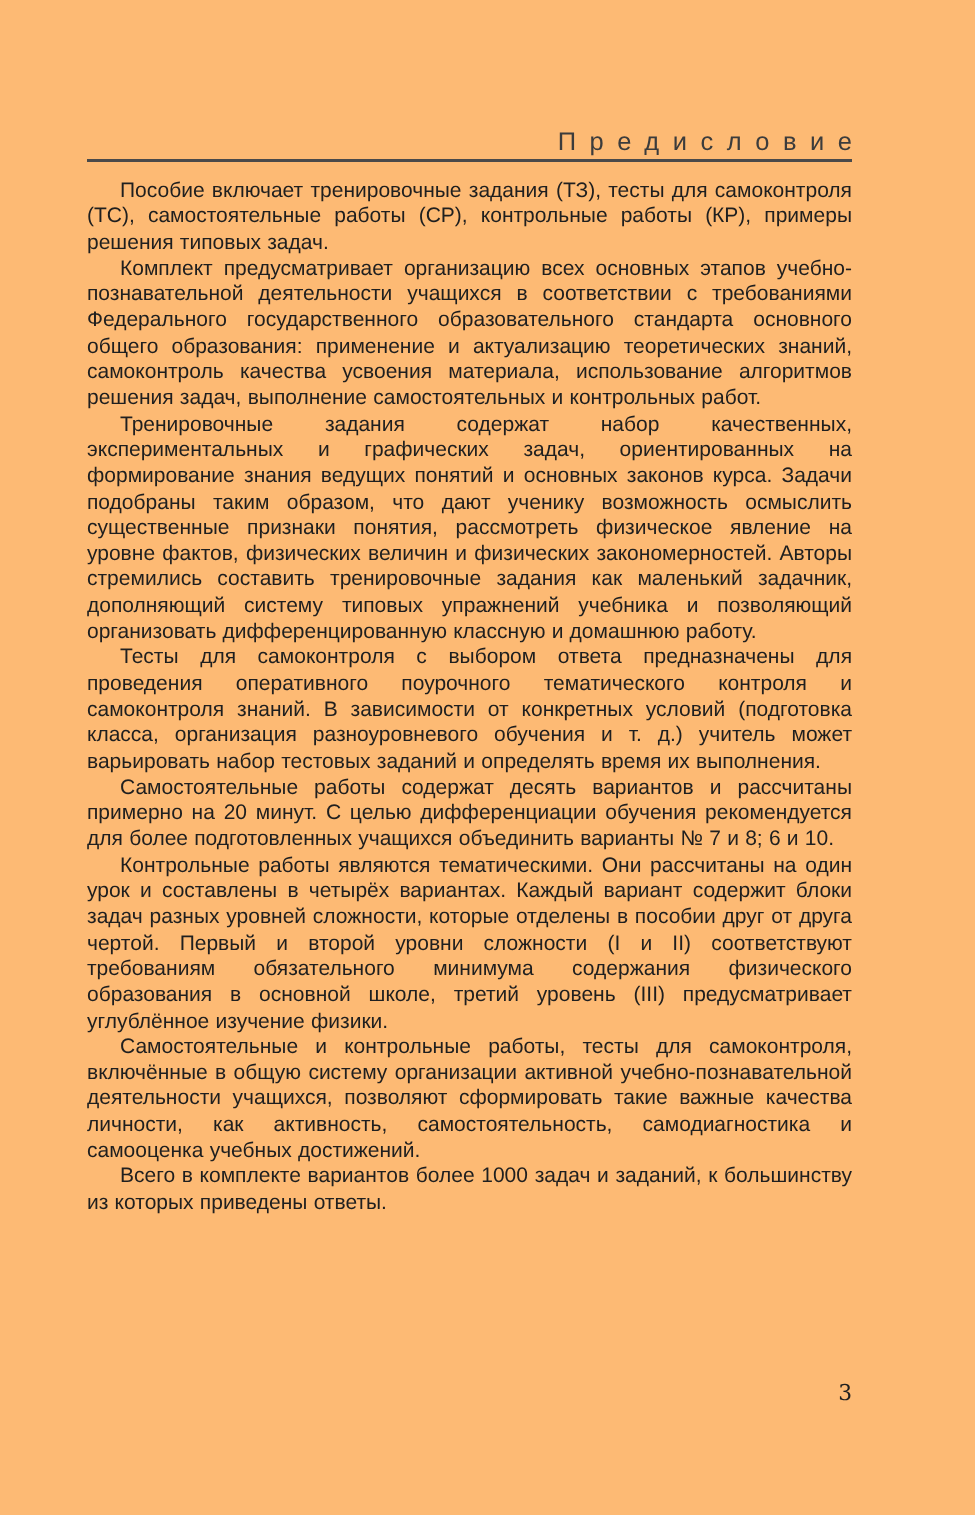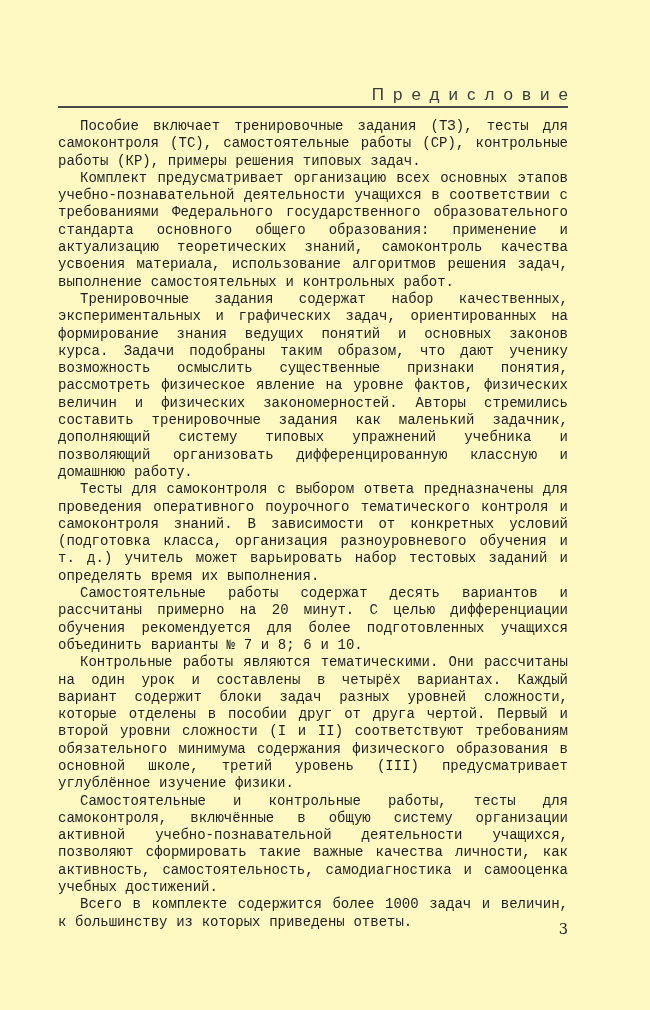--- a/index.html
+++ b/index.html
@@ -4,21 +4,21 @@
 <style>
   html, body {
     margin: 0;
     padding: 0;
     background: #ffffff;
   }
   .page {
     position: relative;
     width: 650px;
     height: 1010px;
-    background: #fef9c3;
+    background: #fdba74;
     overflow: hidden;
   }
   .running-head {
     position: absolute;
     left: 58px;
     right: 82px;
     top: 85px;
   }
   .running-head .title {
     font-family: "Liberation Sans", sans-serif;
@@ -38,21 +38,21 @@
     height: 0;
   }
   main.preface {
     position: absolute;
     left: 58px;
     right: 82px;
     top: 118px;
   }
   main.preface p {
     margin: 0;
-    font-family: Liberation Mono, monospace;
+    font-family: Liberation Sans, sans-serif;
     font-size: 14px;
     line-height: 17.3px;
     color: #1f1f1f;
     text-align: justify;
     text-indent: 22px;
     hyphens: auto;
     -webkit-hyphens: auto;
     word-spacing: 0.02em;
   }
   .page-number {
@@ -75,18 +75,18 @@
   </div>
 
   <main class="preface">
     <p>Пособие включает тренировочные задания (ТЗ), тесты для самоконтроля (ТС), самостоятельные работы (СР), контрольные работы (КР), примеры решения типовых задач.</p>
     <p>Комплект предусматривает организацию всех основных этапов учебно-познавательной деятельности учащихся в соответствии с требованиями Федерального государственного образовательного стандарта основного общего образования: применение и актуализацию теоретических знаний, самоконтроль качества усвоения материала, использование алгоритмов решения задач, выполнение самостоятельных и контрольных работ.</p>
     <p>Тренировочные задания содержат набор качественных, экспериментальных и графических задач, ориентированных на формирование знания ведущих понятий и основных законов курса. Задачи подобраны таким образом, что дают ученику возможность осмыслить существенные признаки понятия, рассмотреть физическое явление на уровне фактов, физических величин и физических закономерностей. Авторы стремились составить тренировочные задания как маленький задачник, дополняющий систему типовых упражнений учебника и позволяющий организовать дифференцированную классную и домашнюю работу.</p>
     <p>Тесты для самоконтроля с выбором ответа предназначены для проведения оперативного поурочного тематического контроля и самоконтроля знаний. В зависимости от конкретных условий (подготовка класса, организация разноуровневого обучения и т. д.) учитель может варьировать набор тестовых заданий и определять время их выполнения.</p>
     <p>Самостоятельные работы содержат десять вариантов и рассчитаны примерно на 20 минут. С целью дифференциации обучения рекомендуется для более подготовленных учащихся объединить варианты № 7 и 8; 6 и 10.</p>
     <p>Контрольные работы являются тематическими. Они рассчитаны на один урок и составлены в четырёх вариантах. Каждый вариант содержит блоки задач разных уровней сложности, которые отделены в пособии друг от друга чертой. Первый и второй уровни сложности (I и II) соответствуют требованиям обязательного минимума содержания физического образования в основной школе, третий уровень (III) предусматривает углублённое изучение физики.</p>
     <p>Самостоятельные и контрольные работы, тесты для самоконтроля, включённые в общую систему организации активной учебно-познавательной деятельности учащихся, позволяют сформировать такие важные качества личности, как активность, самостоятельность, самодиагностика и самооценка учебных достижений.</p>
-    <p>Всего в комплекте содержится более 1000 задач и величин, к большинству из которых приведены ответы.</p>
+    <p>Всего в комплекте вариантов более 1000 задач и заданий, к большинству из которых приведены ответы.</p>
   </main>
 
   <div class="page-number">3</div>
 
 </div>
 
 </body></html>

